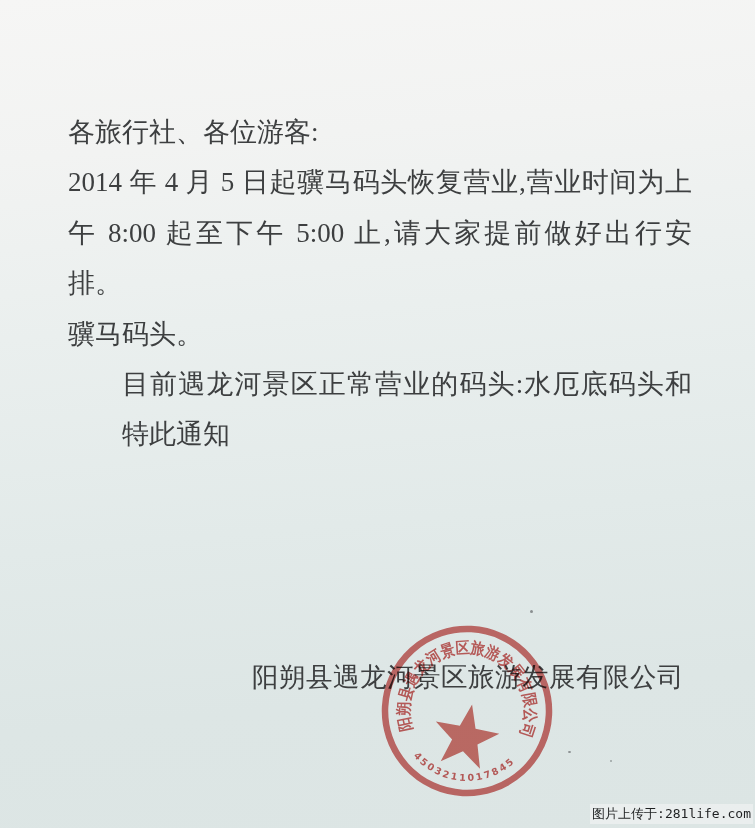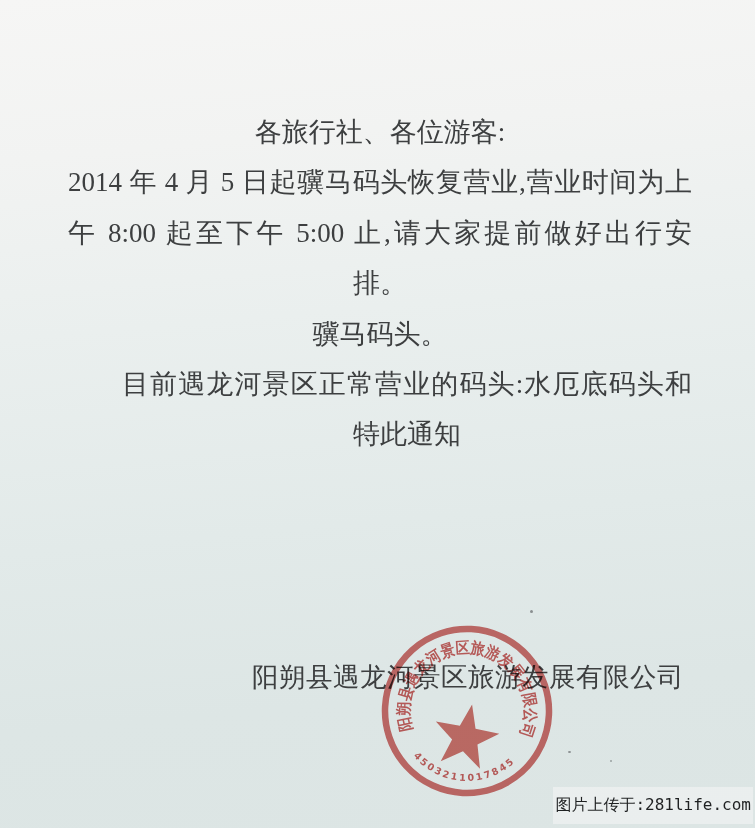--- a/index.html
+++ b/index.html
@@ -20,21 +20,21 @@
     font-size: 34px; font-weight: bold;
     letter-spacing: 2px;
     color: #35383a;
   }
 
   .body-text {
     position: absolute; left: 68px; top: 107px; width: 624px;
     font-size: 27px; line-height: 50.4px;
     color: #3d3f40;
   }
-  .line { white-space: nowrap; height: 50.4px; text-align: center; }
+  .line { white-space: nowrap; height: 50.4px; }
   .line.ind { text-indent: 54px; }
   .line.j {
     white-space: normal;
     text-align: justify;
     text-align-last: justify;
     text-justify: inter-character;
   }
 
   .company-line {
     position: absolute; left: 252px; top: 659px;
@@ -50,23 +50,23 @@
     position: absolute; left: 377px; top: 621px;
     width: 180px; height: 180px;
     mix-blend-mode: multiply;
     opacity: 0.82;
     transform: rotate(3deg);
   }
 
   .watermark {
     position: absolute; right: 2px; bottom: 4px;
     font-family: "DejaVu Sans Mono", monospace;
-    font-size: 16px; color: #1f2122;
+    font-size: 13px; color: #1f2122;
     background: rgba(245,245,245,0.55);
-    padding: 8px 2px;
+    padding: 1px 2px;
     white-space: nowrap;
   }
 
   .speck { position: absolute; border-radius: 50%; background: #8a8f90; }
   .speck.s1 { left: 530px; top: 610px; width: 3px; height: 3px; }
   .speck.s2 { left: 568px; top: 751px; width: 3px; height: 2px; }
   .speck.s3 { left: 610px; top: 760px; width: 2px; height: 2px; background: #9aa0a0; }
 </style>
 </head>
 <body>

